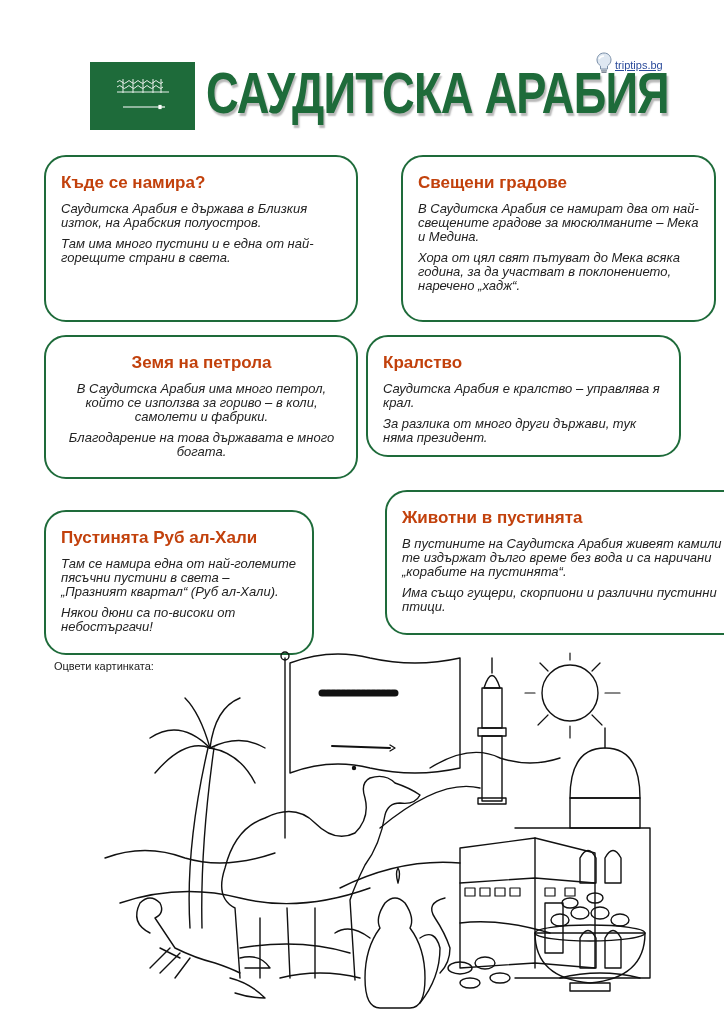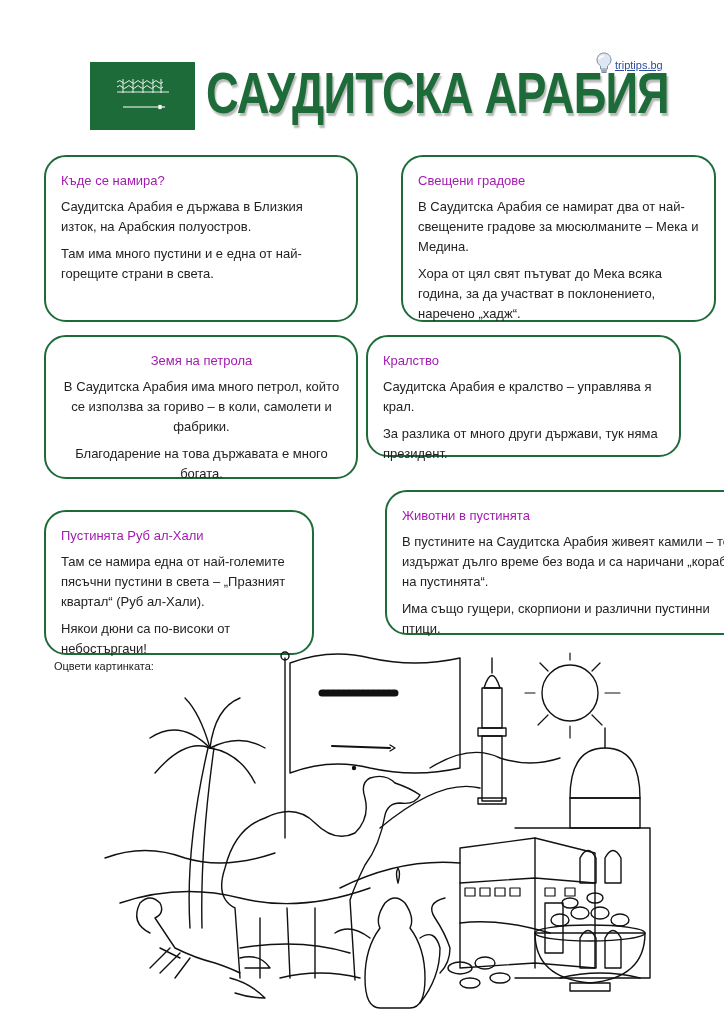--- a/index.html
+++ b/index.html
@@ -23,22 +23,22 @@
 
     .brand {
       position: absolute; left: 596px; top: 52px; display: flex; align-items: center; gap: 3px;
     }
     .brand-text { font-size: 11px; color: #2b4b9b; text-decoration: underline; }
 
     .card {
       position: absolute; border: 2.5px solid #1e6b3a; border-radius: 22px; background: #fff;
       padding: 16px 14px 10px 15px;
     }
-    .card h3 { font-size: 13px; font-weight: normal; margin-bottom: 9px; color: #a21caf; }
-    .card p { font-size: 13px; line-height: 20px; color: #222; margin-bottom: 7px; }
+    .card h3 { font-size: 17px; font-weight: bold; margin-bottom: 9px; color: #c2410c; }
+    .card p { font-size: 13px; line-height: 14px; color: #222; margin-bottom: 7px; font-style: italic; }
 
     #c1 { left: 44px; top: 155px; width: 314px; height: 167px; }
     #c2 { left: 366px; top: 155px; width: 315px; height: 167px; margin-left: 35px; }
     #c3 { left: 44px; top: 335px; width: 314px; height: 144px; text-align: center; }
     #c4 { left: 366px; top: 335px; width: 315px; height: 122px; }
     #c5 { left: 44px; top: 474px; width: 270px; height: 145px; margin-top: 36px; }
     #c6 { left: 385px; top: 490px; width: 379px; height: 145px; }
 
     .color-label {
       position: absolute; left: 54px; top: 660px; font-size: 11px; color: #222;

